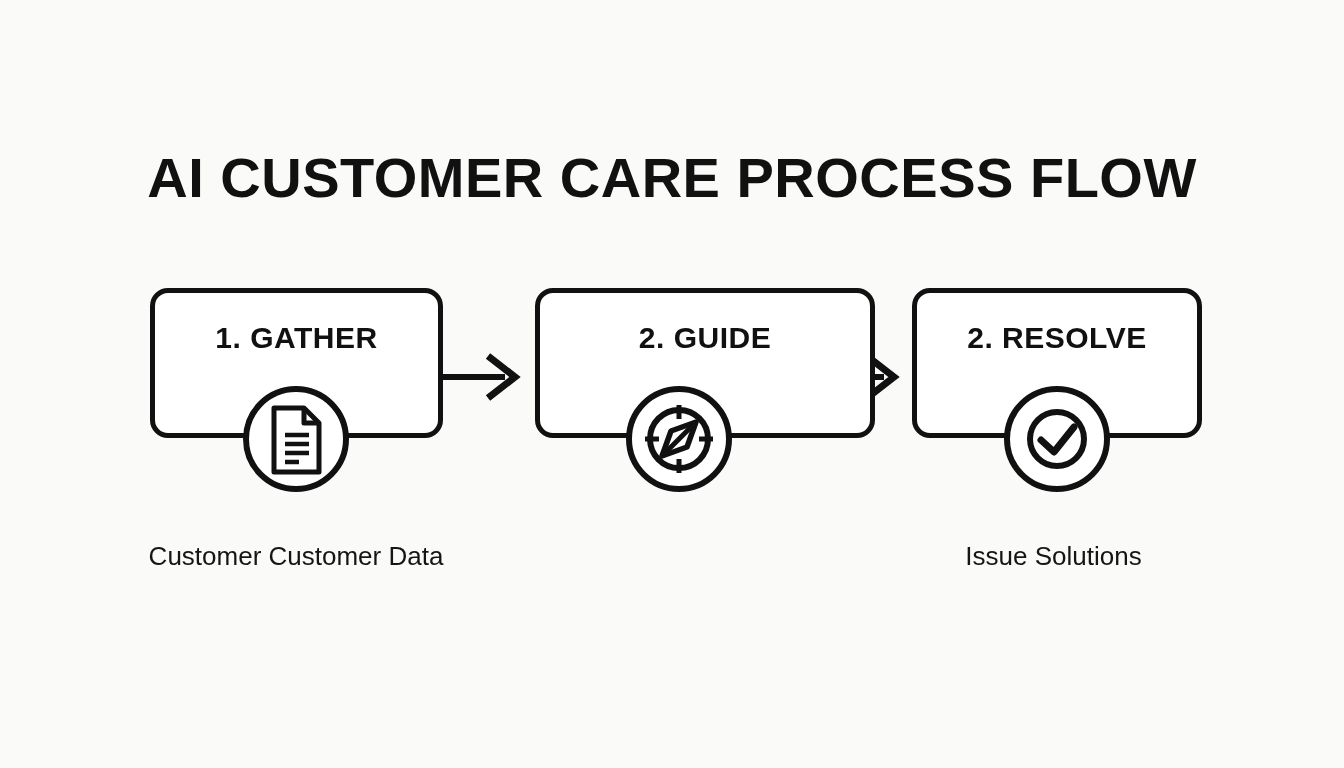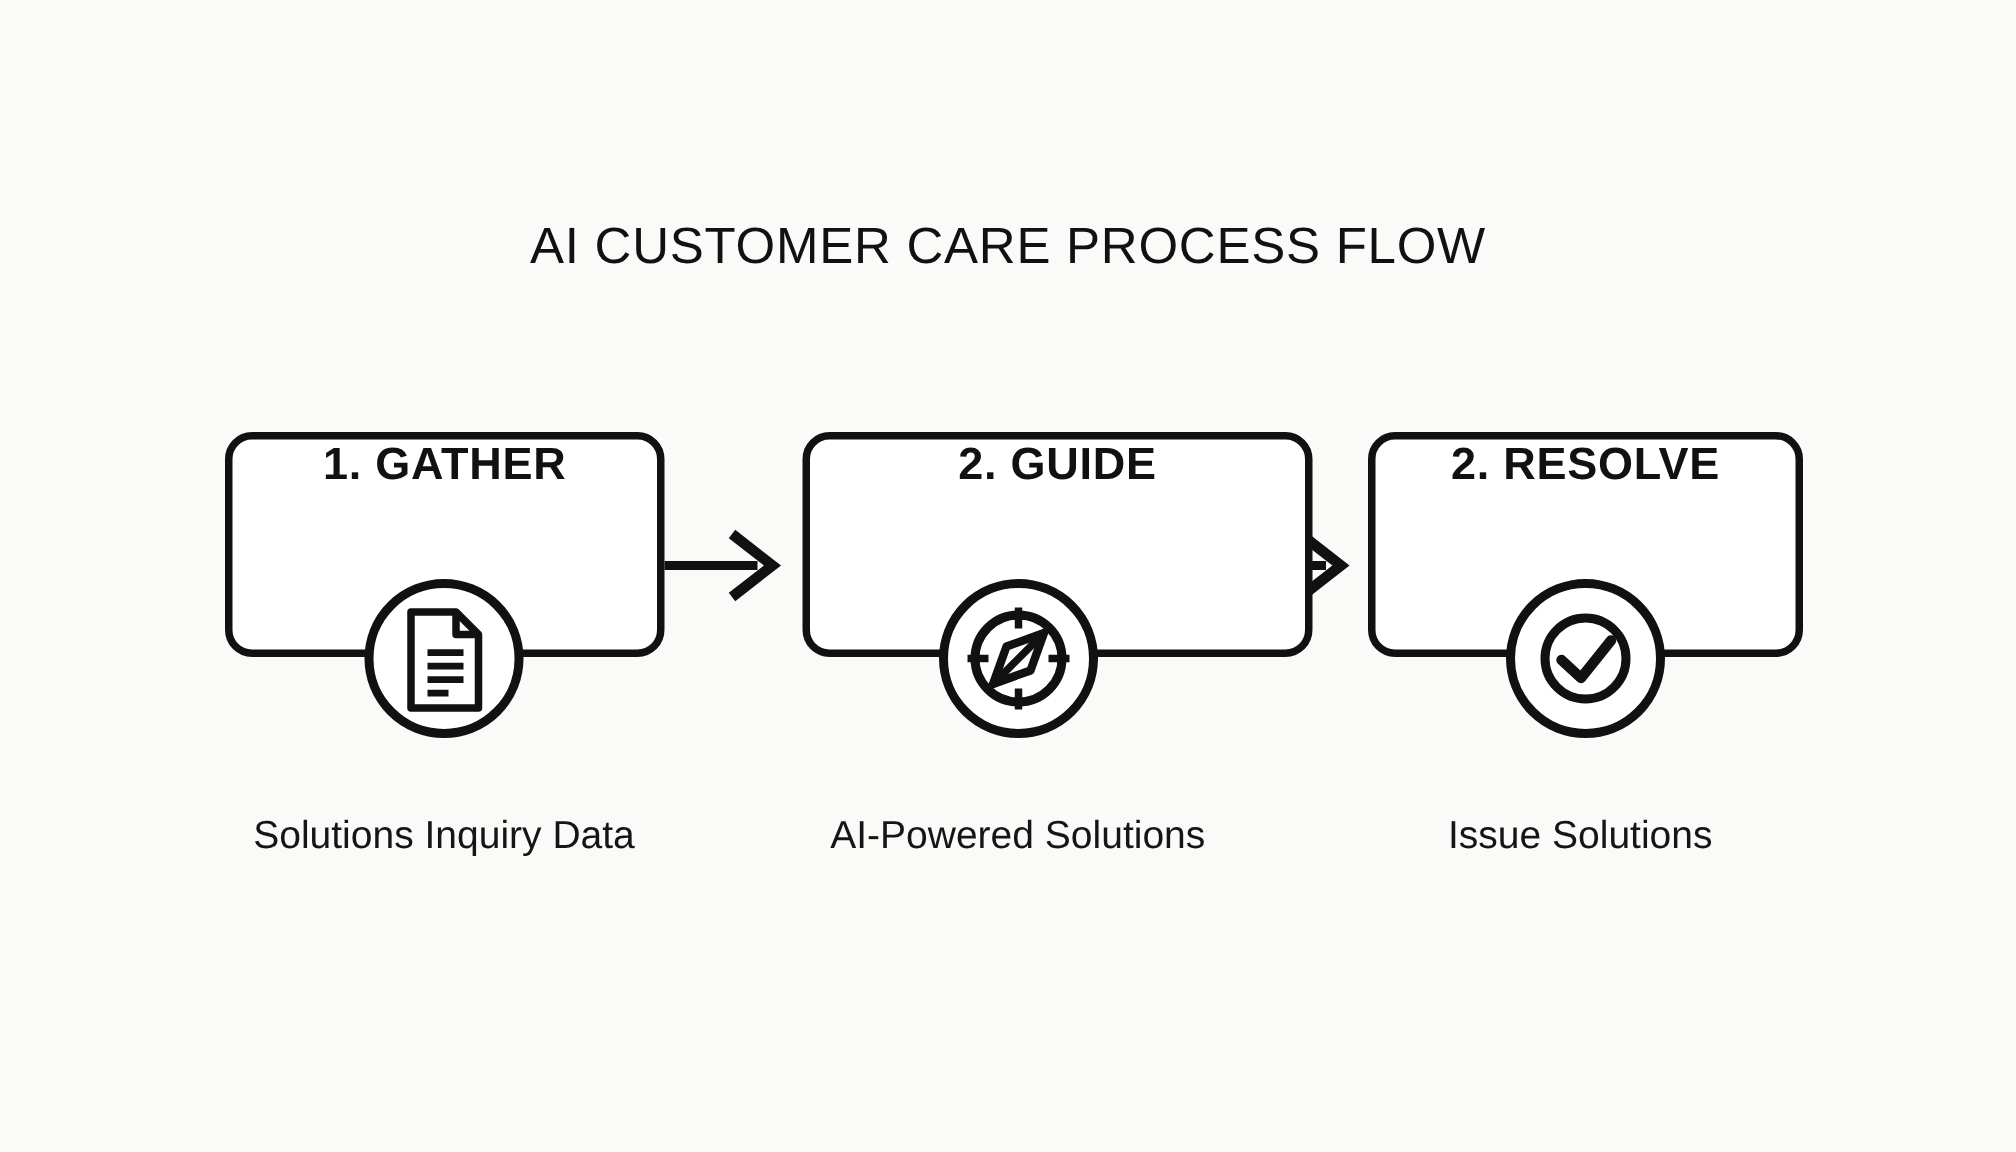--- a/index.html
+++ b/index.html
@@ -10,37 +10,38 @@
     color: #111111;
     position: relative;
   }
   .canvas { position: absolute; inset: 0; width: 1344px; height: 768px; }
 
   .title {
     position: absolute;
     top: 145px; left: 0;
     width: 1344px;
     text-align: center;
-    font-size: 34px;
-    font-weight: 400;
+    font-size: 56px;
+    font-weight: 700;
     letter-spacing: 0.5px;
     color: #111111;
   }
 
   .box {
     position: absolute;
     top: 288px;
     height: 150px;
     background: #ffffff;
     border: 5px solid #111111;
     border-radius: 18px;
     z-index: 1;
   }
   .box .step-label {
     display: block;
+    margin-top: 28px;
     text-align: center;
     font-size: 30px;
     font-weight: 700;
     letter-spacing: 0.5px;
     color: #111111;
   }
   .box-1 { left: 150px; width: 293px; }
   .box-2 { left: 535px; width: 340px; }
   .box-3 { left: 912px; width: 290px; }
 
@@ -131,17 +132,16 @@
   <div class="box box-3">
     <span class="step-label">2. RESOLVE</span>
   </div>
   <div class="badge badge-3">
     <svg width="94" height="94" viewBox="0 0 94 94" fill="none" xmlns="http://www.w3.org/2000/svg">
       <circle cx="47" cy="47" r="27" stroke="#111111" stroke-width="6" fill="#ffffff"></circle>
       <polyline points="31,48 44,60 64,35" stroke="#111111" stroke-width="7" fill="none" stroke-linecap="round" stroke-linejoin="round"></polyline>
     </svg>
   </div>
 
-  <div class="caption caption-1">Solutions Inquiry Data</div>
-  <div class="caption caption-2">AI-Powered Solutions</div>
+  <div class="caption caption-1">Customer Customer Data</div>
   <div class="caption caption-3">Issue Solutions</div>
 
 </div>
 
 </body></html>

